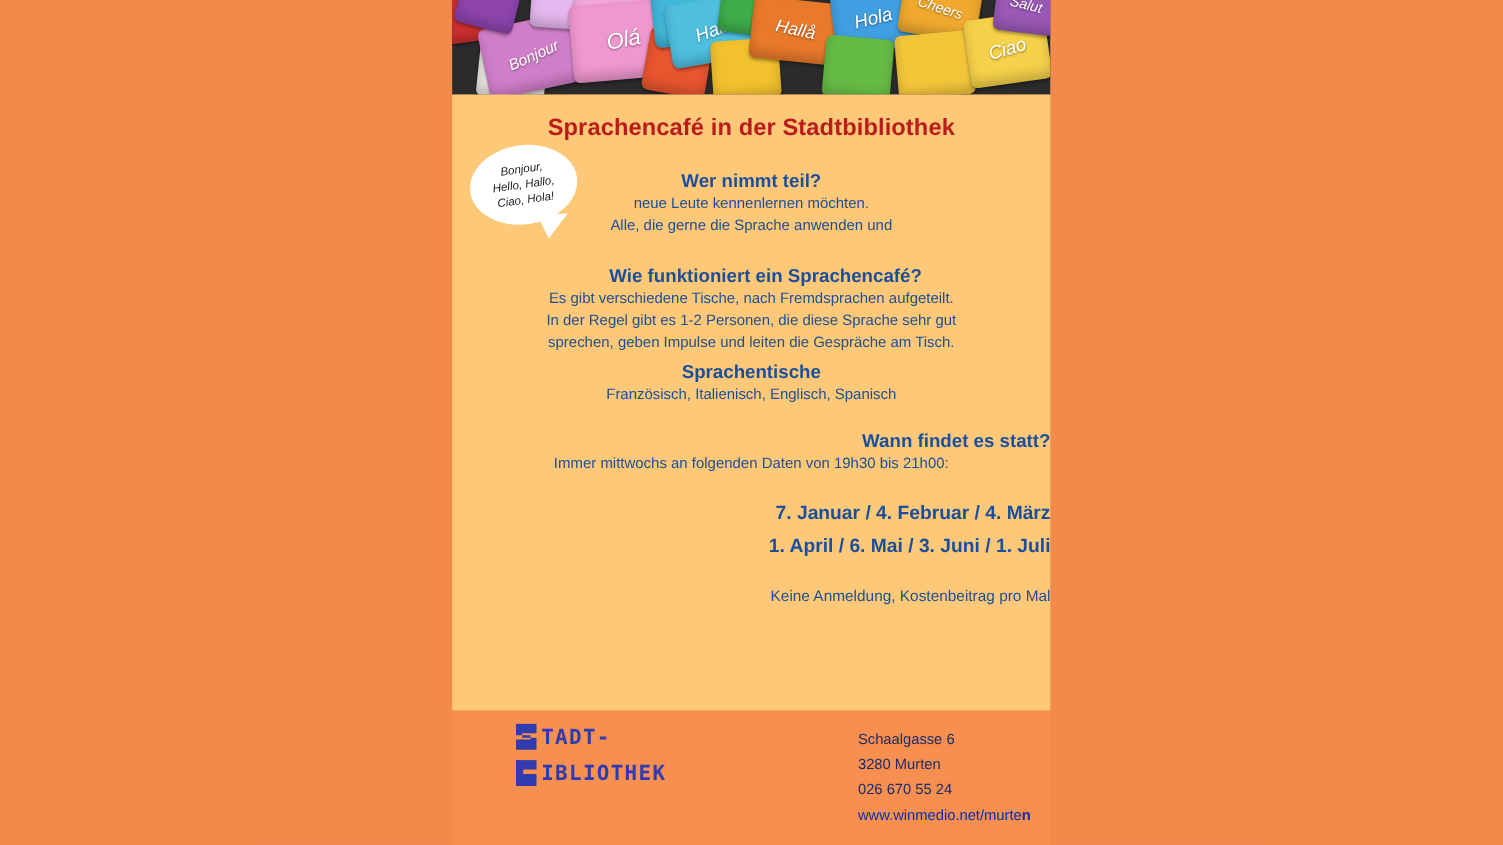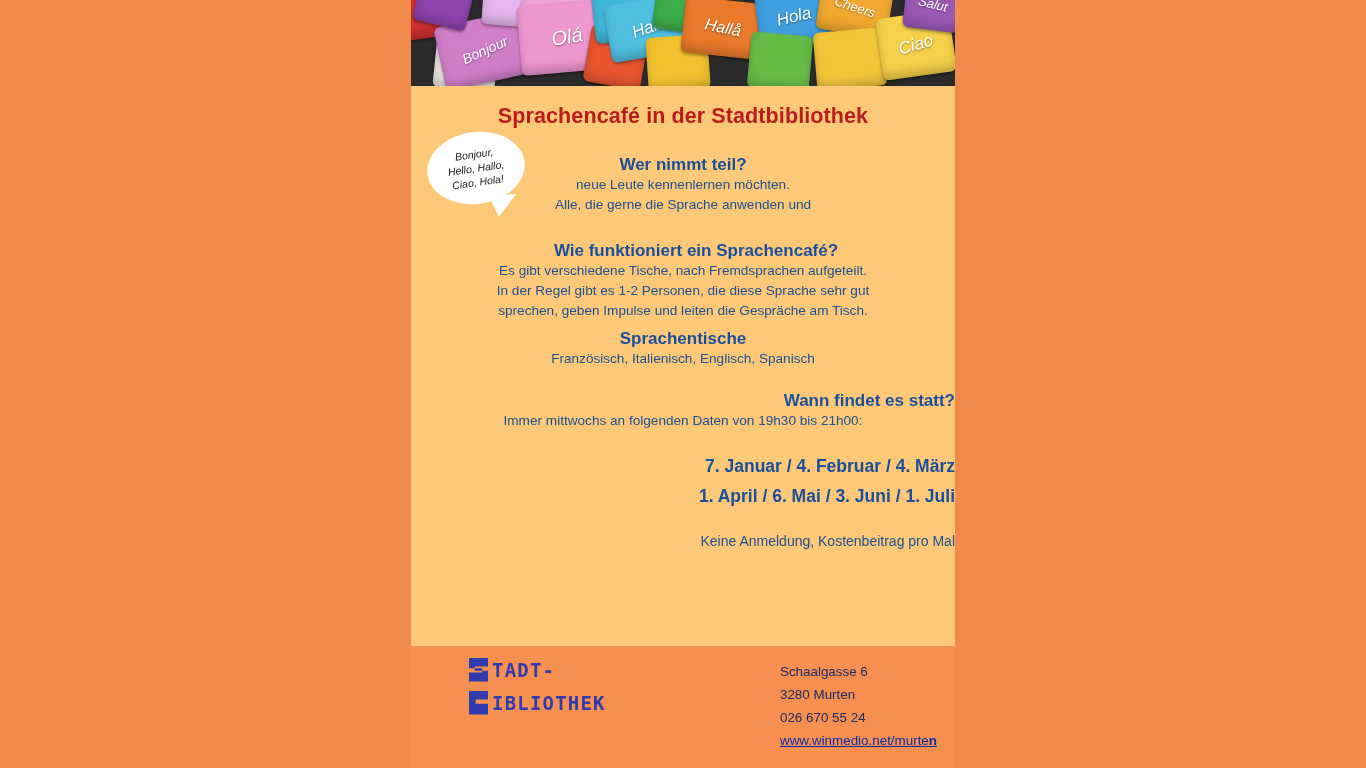--- a/index.html
+++ b/index.html
@@ -185,21 +185,20 @@
   .contact {
     position: absolute;
     right: 18px;
     top: 14px;
     color: #1f2a66;
     font-size: 13.4px;
     line-height: 23px;
   }
   .contact .url {
     color: #0b2ea8;
-    text-decoration: underline;
   }
   .contact .url b { font-weight: bold; }
 </style>
 </head>
 <body>
 
 <div class="stage">
 
   <div class="poster">
 

